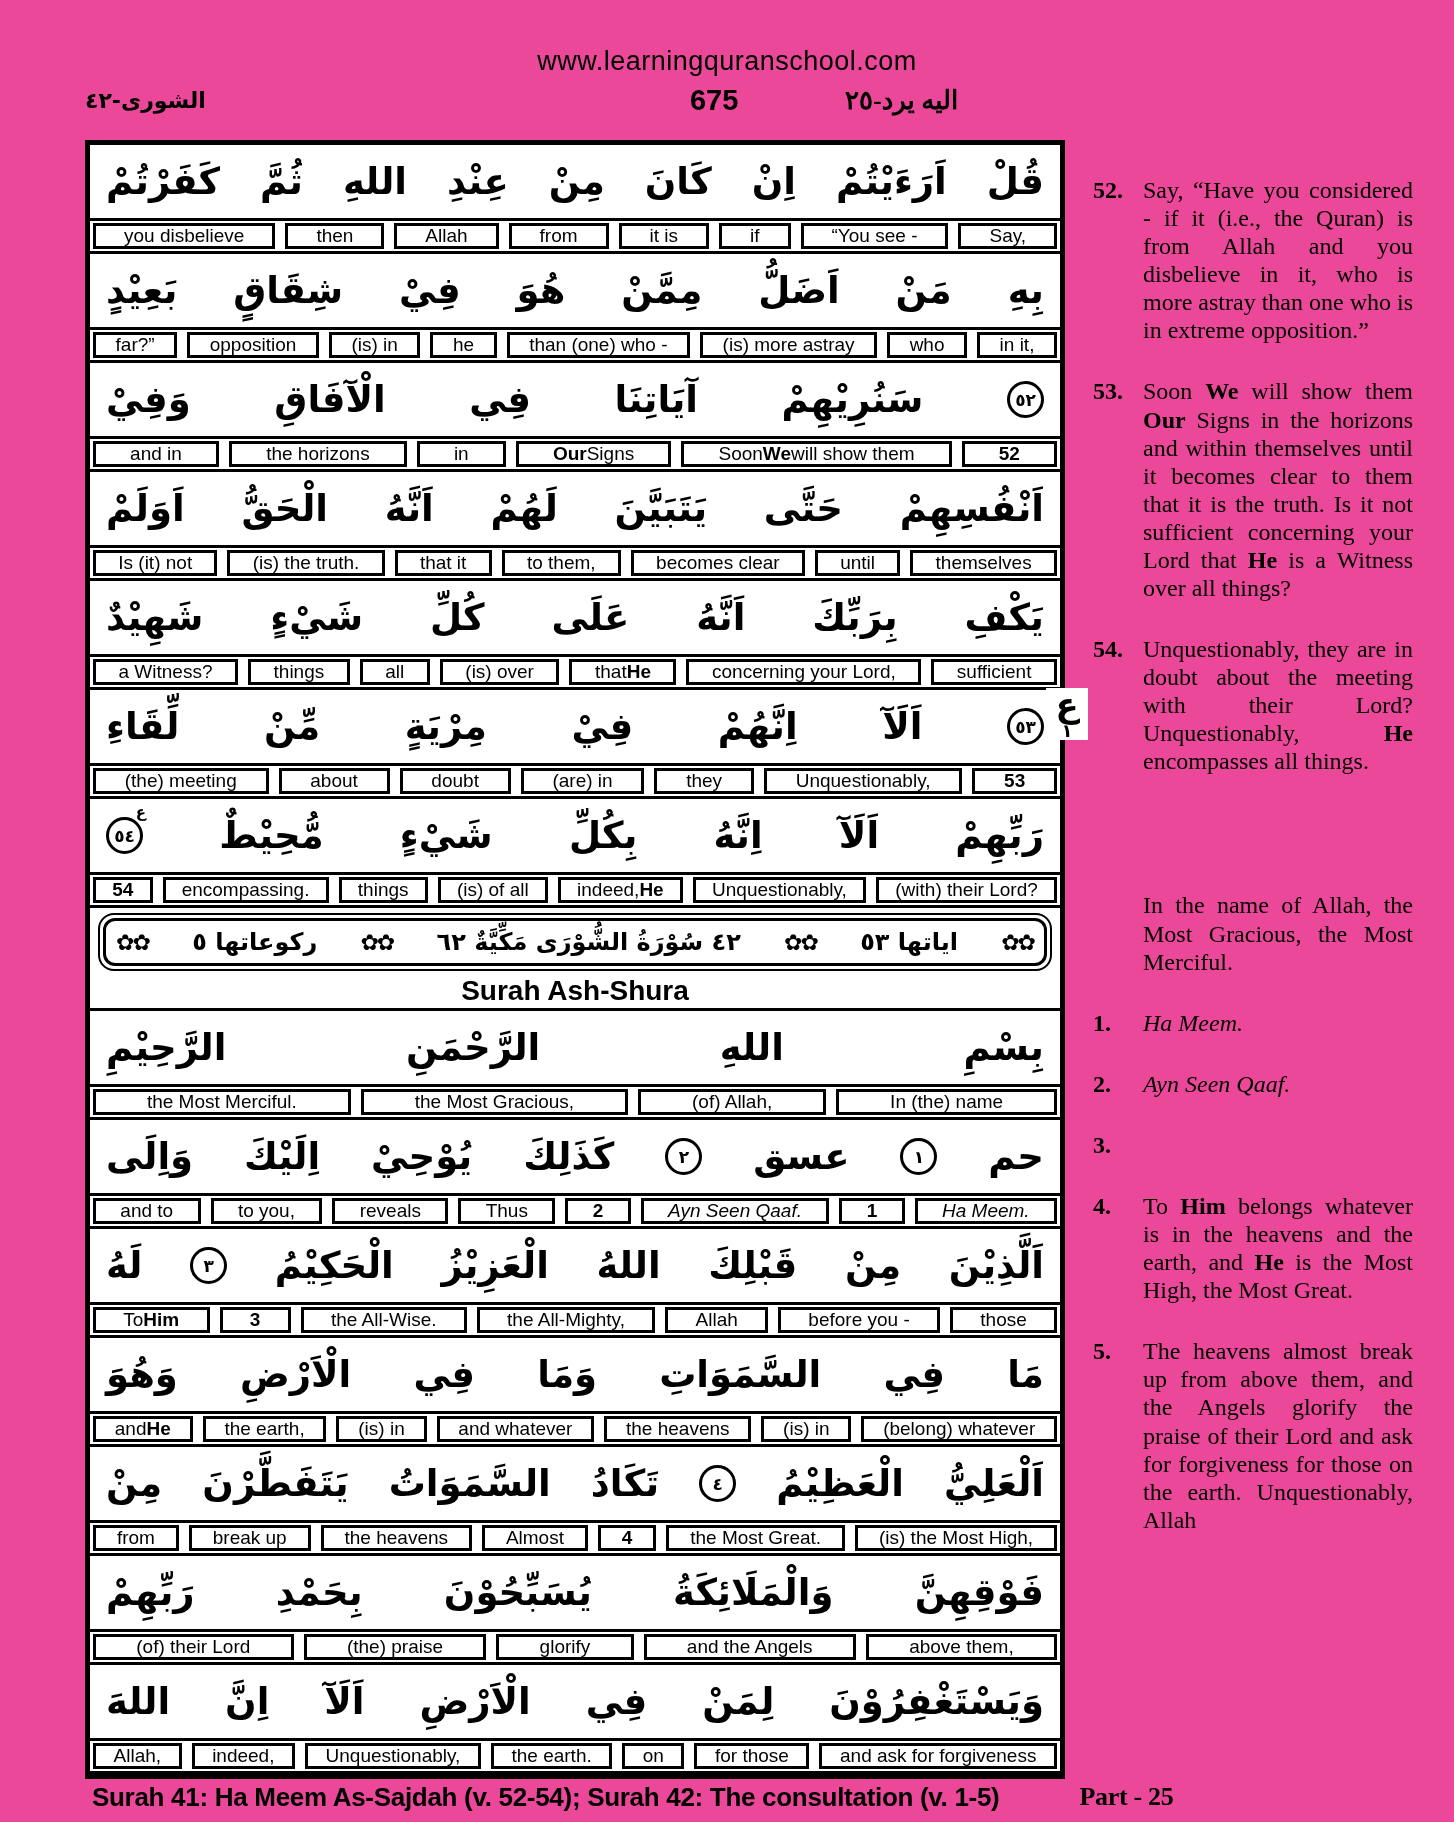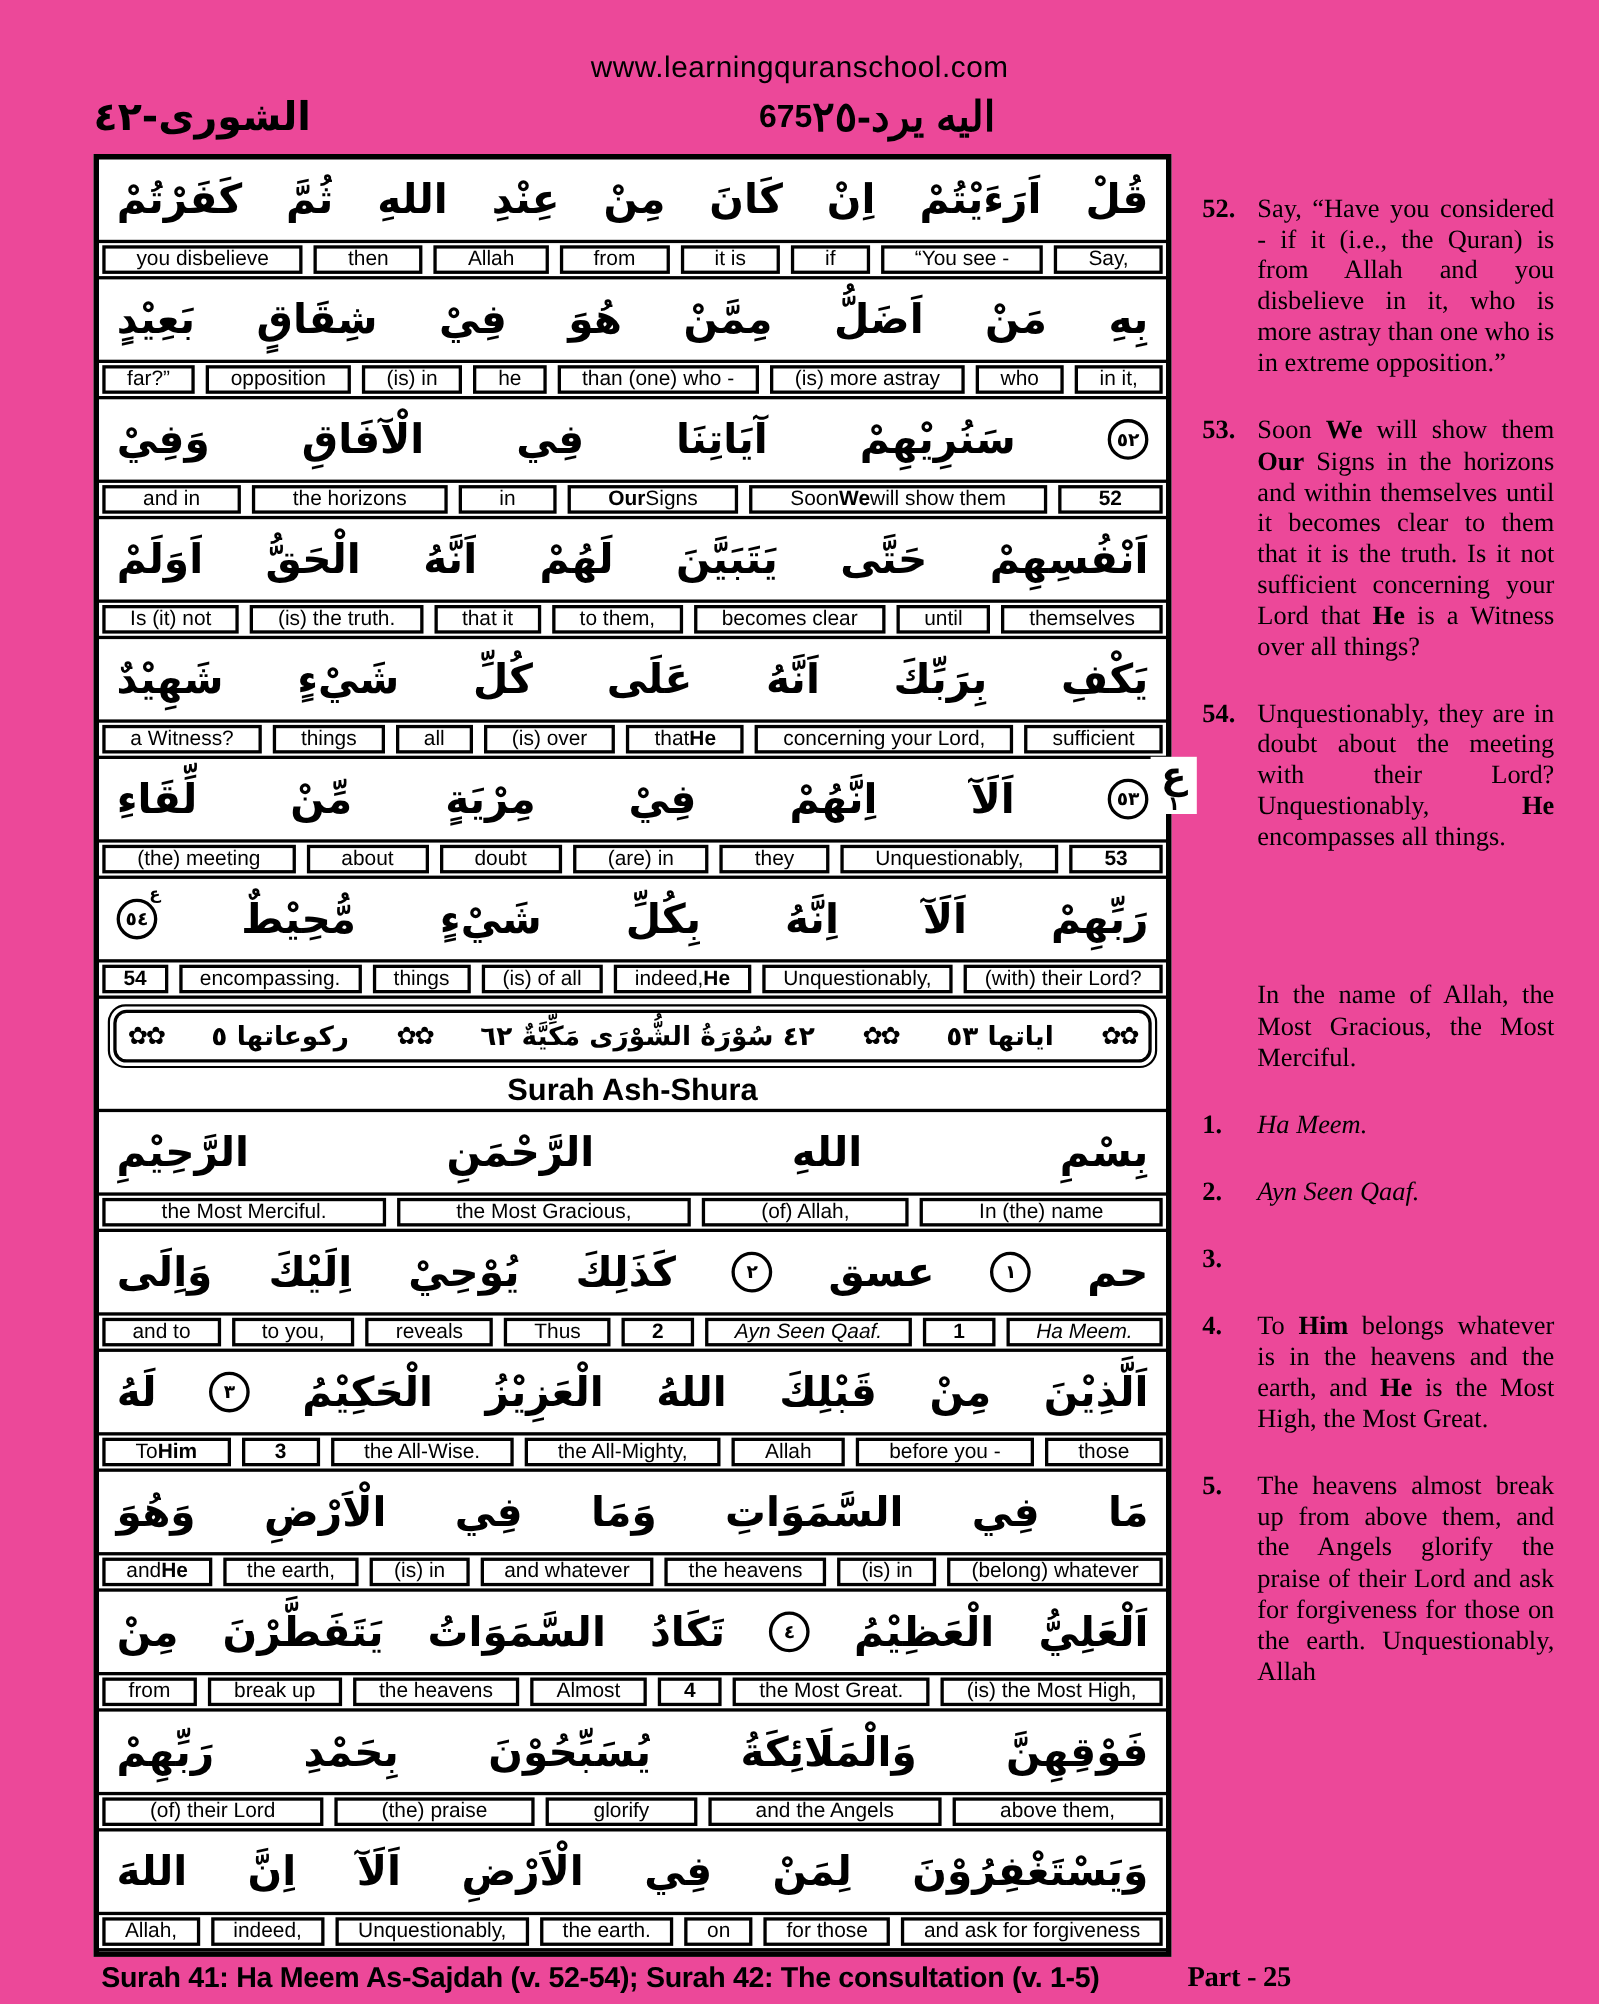--- a/index.html
+++ b/index.html
@@ -5,23 +5,23 @@
   * { margin:0; padding:0; box-sizing:border-box; }
   body { background:#e8e8e8; font-family:"Liberation Sans", sans-serif; color:#000; }
   .page { position:relative; width:1454px; height:1822px; background:#ec4899; margin:0 auto; overflow:hidden; }
 
   
   .site-header { position:absolute; top:46px; left:0; width:100%; text-align:center;
                  font-size:27px; letter-spacing:0.5px; }
   .meta-row { position:absolute; top:84px; left:85px; width:980px; display:flex;
               align-items:center; }
   .meta-row > * { flex:1; }
-  .meta-left  { text-align:left;  font-family:"DejaVu Sans", sans-serif; font-weight:bold; font-size:36px; }
+  .meta-left  { text-align:left;  font-family:"DejaVu Sans", sans-serif; font-weight:bold; font-size:22px; }
   .meta-center{ text-align:right; font-weight:bold; font-size:29px; }
-  .meta-right { text-align:left; font-family:Liberation Sans, sans-serif; font-weight:bold; font-size:38px; }
+  .meta-right { text-align:center; font-family:Liberation Serif, serif; font-weight:bold; font-size:26px; }
 
   
   .main-box { position:absolute; top:140px; left:85px; width:980px; border:5px solid #000; background:#fff; }
   .arabic-row { height:73px; display:flex; direction:rtl; justify-content:space-between;
                 align-items:center; padding:0 16px; font-family:"DejaVu Sans", sans-serif; }
   .aword { font-size:37px; font-weight:bold; white-space:nowrap; }
   .trans-row { height:36px; border-top:3px solid #000; border-bottom:3px solid #000;
                display:flex; gap:10px; padding:2px 3px; }
   .tcell { flex:1 1 auto; border:3px solid #000; display:flex; align-items:center;
            justify-content:center; font-size:19px; white-space:nowrap; padding:0 8px;

